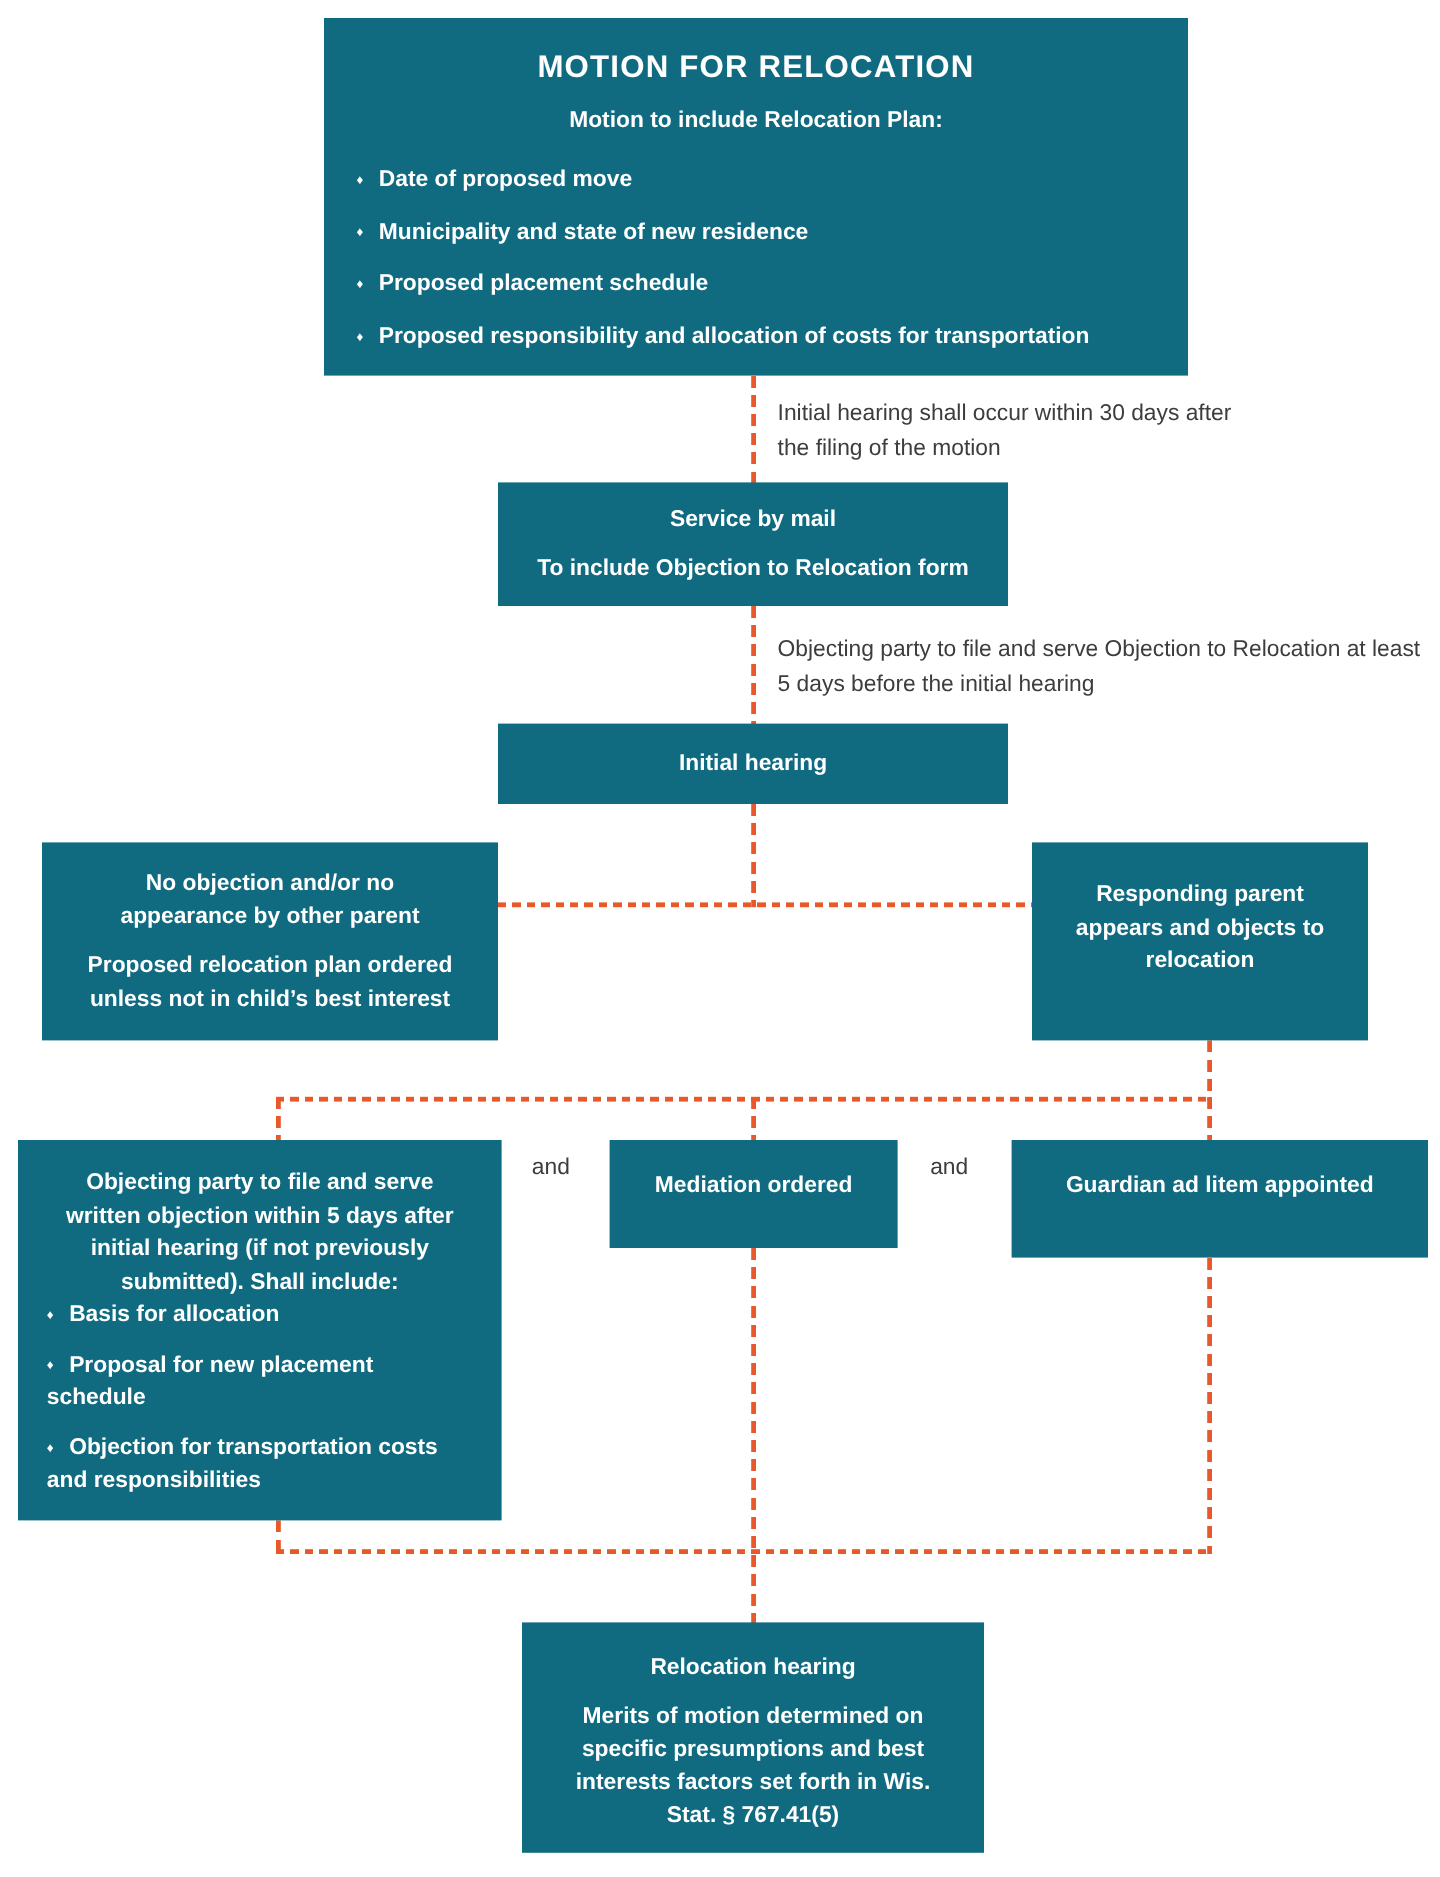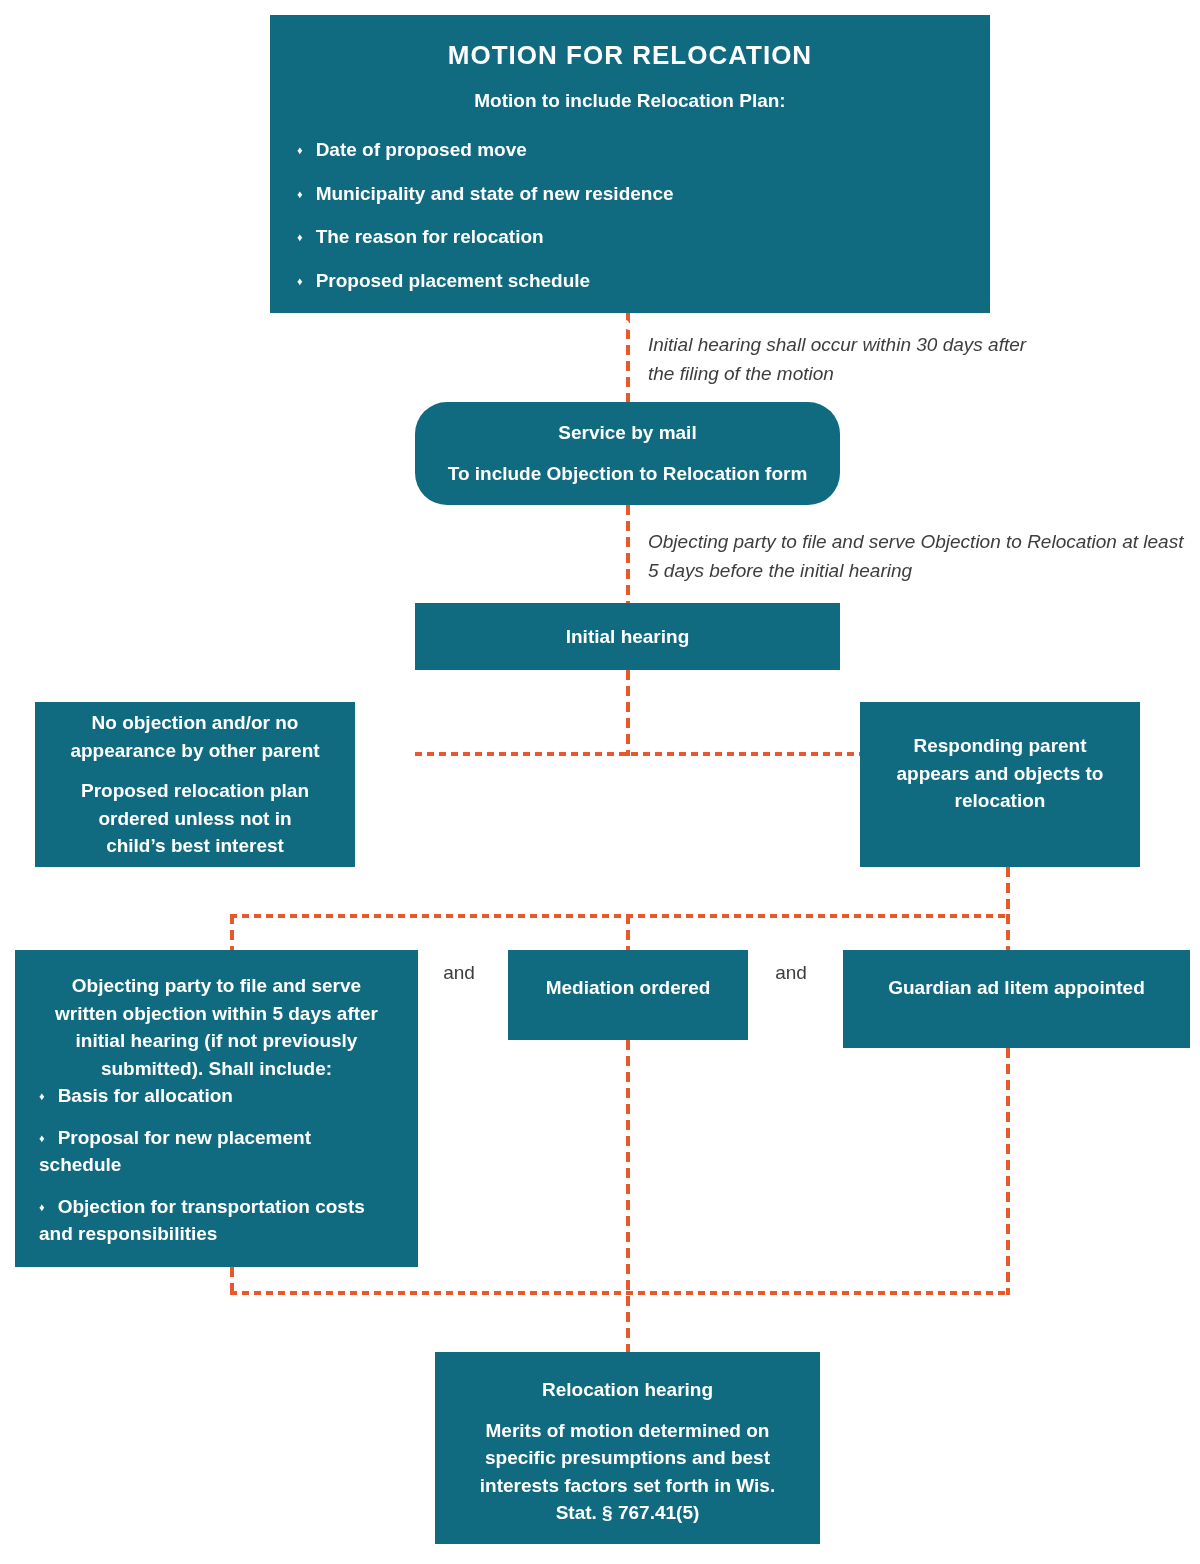--- a/index.html
+++ b/index.html
@@ -36,21 +36,20 @@
     position: absolute;
     height: 4px;
     background: repeating-linear-gradient(90deg, var(--orange) 0 7px, transparent 7px 12px);
   }
   .note {
     position: absolute;
     color: var(--ink);
     font-size: 19px;
     line-height: 1.5;
     font-weight: normal;
-    font-style: italic;
   }
   .and-label {
     position: absolute;
     color: var(--ink);
     font-size: 19px;
     text-align: center;
     font-weight: normal;
   }
   .motion-box { padding: 22px 25px 10px 25px; text-align: center; }
   .motion-title { font-size: 26px; letter-spacing: 1px; margin-bottom: 12px; }
@@ -64,21 +63,21 @@
     margin-right: 13px;
     display: inline-block;
   }
   .center-box {
     display: flex;
     flex-direction: column;
     align-items: center;
     justify-content: center;
     text-align: center;
   }
-  .service-box { gap: 13px; padding: 10px 20px; border-radius: 32px; }
+  .service-box { gap: 13px; padding: 10px 20px; }
   .hearing-box { padding: 8px 20px; text-align: center; }
   .no-objection-box { gap: 13px; padding: 10px 34px; }
   .responding-box { padding: 10px 22px; justify-content: flex-start; padding-top: 30px; }
   .objection-box { padding: 22px 24px; text-align: center; }
   .objection-heading { }
   .objection-box .bullet-list { text-align: left; }
   .objection-box .bullet-row { margin-bottom: 14px; }
   .small-box { text-align: center; padding-top: 24px; }
   .relocation-box { padding: 20px 36px; justify-content: flex-start; gap: 13px; padding-top: 24px; }
 </style>
@@ -100,40 +99,39 @@
   <div class="vline" style="left:230px;top:1267px;height:28px"></div>
   <div class="vline" style="left:1006px;top:1048px;height:247px"></div>
   <div class="hline" style="left:230px;top:1291px;width:780px"></div>
 
   <div class="box motion-box" style="left:270px;top:15px;width:720px;height:298px">
     <div class="motion-title">MOTION FOR RELOCATION</div>
     <div class="motion-subtitle">Motion to include Relocation Plan:</div>
     <div class="bullet-list">
       <div class="bullet-row"><span class="diamond">♦</span><span>Date of proposed move</span></div>
       <div class="bullet-row"><span class="diamond">♦</span><span>Municipality and state of new residence</span></div>
-      <div class="bullet-row"><span class="diamond">♦</span><span>The reason for relocation</span></div>
       <div class="bullet-row"><span class="diamond">♦</span><span>Proposed placement schedule</span></div>
       <div class="bullet-row"><span class="diamond">♦</span><span>Proposed responsibility and allocation of costs for transportation</span></div>
     </div>
   </div>
 
   <div class="note" style="left:648px;top:331px;width:390px">Initial hearing shall occur within 30 days after the filing of the motion</div>
 
   <div class="box center-box service-box" style="left:415px;top:402px;width:425px;height:103px">
     <div>Service by mail</div>
     <div>To include Objection to Relocation form</div>
   </div>
 
   <div class="note" style="left:648px;top:528px;width:540px">Objecting party to file and serve Objection to Relocation at least 5 days before the initial hearing</div>
 
   <div class="box center-box hearing-box" style="left:415px;top:603px;width:425px;height:67px">
     <div>Initial hearing</div>
   </div>
 
-  <div class="box center-box no-objection-box" style="left:35px;top:702px;width:320px;height:165px">
+  <div class="box center-box no-objection-box" style="left:35px;top:702px;width:380px;height:165px">
     <div>No objection and/or no appearance by other parent</div>
     <div>Proposed relocation plan ordered unless not in child’s best interest</div>
   </div>
 
   <div class="box center-box responding-box" style="left:860px;top:702px;width:280px;height:165px">
     <div>Responding parent appears and objects to relocation</div>
   </div>
 
   <div class="box objection-box" style="left:15px;top:950px;width:403px;height:317px">
     <div class="objection-heading">Objecting party to file and serve written objection within 5 days after initial hearing (if not previously submitted). Shall include:</div>

